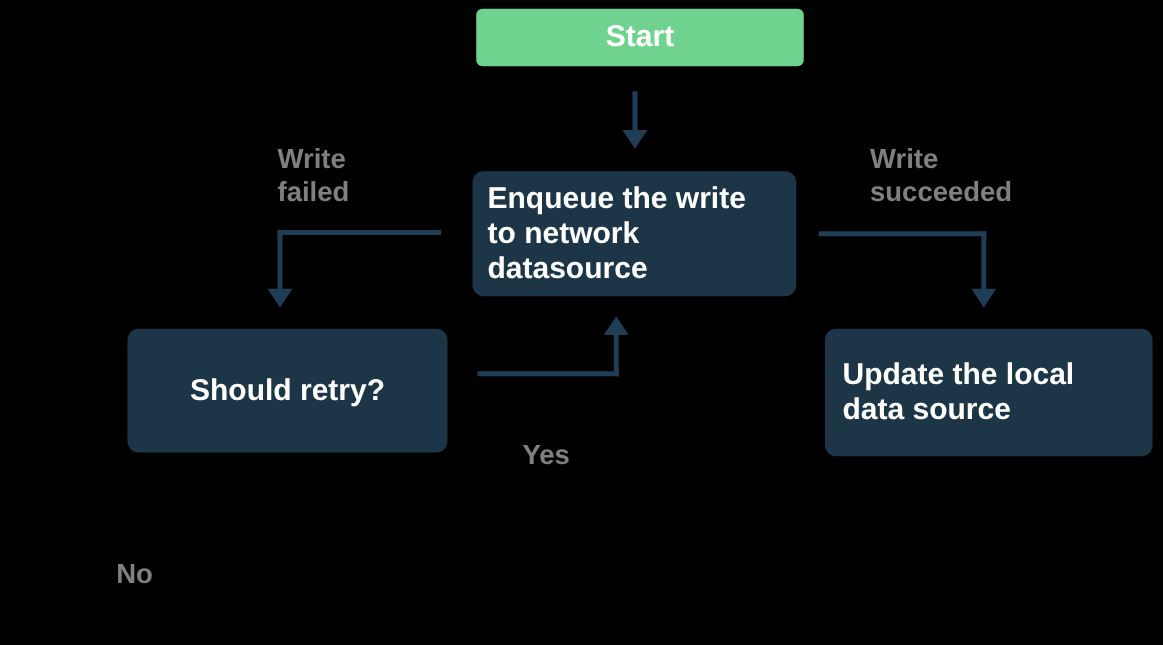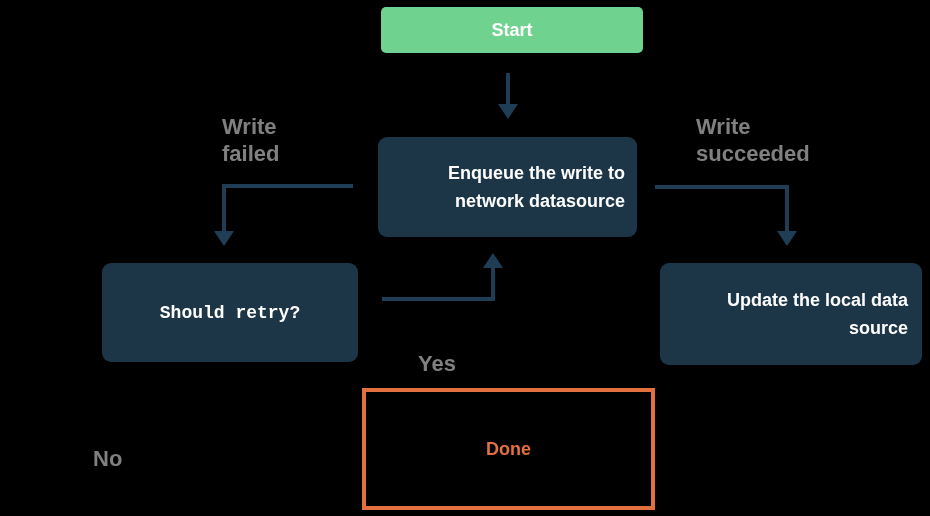--- a/index.html
+++ b/index.html
@@ -14,40 +14,40 @@
     overflow: hidden;
     background: var(--background, #000);
     font-family: "Liberation Sans", sans-serif;
     font-weight: bold;
   }
   .node {
     position: absolute;
     display: flex;
     align-items: center;
     justify-content: center;
-    text-align: right;
+    text-align: left;
     box-sizing: border-box;
     background: var(--node-fill, #1d3647);
     color: var(--node-text, #fff);
-    font-size: 18px;
+    font-size: 24px;
     line-height: 28px;
     border-radius: 9px;
   }
   #node-start {
     left: 381px; top: 7px; width: 262px; height: 46px;
     background: var(--start-fill, #6fd38f);
     color: var(--start-text, #fff);
     border-radius: 5px;
   }
   #node-enqueue {
     left: 378px; top: 137px; width: 259px; height: 100px;
     padding: 16px 12px;
   }
   #node-should-retry {
-    left: 102px; top: 263px; width: 256px; height: 99px; font-family: Liberation Mono, monospace;
+    left: 102px; top: 263px; width: 256px; height: 99px;
   }
   #node-update-local {
     left: 660px; top: 263px; width: 262px; height: 102px;
     padding: 15px 14px;
   }
   #node-done {
     left: 362px; top: 388px; width: 293px; height: 122px;
     background: transparent;
     border: 4px solid var(--done-accent, #e3703f);
     color: var(--done-accent, #e3703f);
@@ -100,21 +100,20 @@
 <div class="canvas">
 
   <div class="node" id="node-start">Start</div>
 
   <div class="node" id="node-enqueue">Enqueue the write to network datasource</div>
 
   <div class="node" id="node-should-retry">Should retry?</div>
 
   <div class="node" id="node-update-local">Update the local data source</div>
 
-  <div class="node" id="node-done">Done</div>
 
   <div class="seg" id="seg-start-v"></div>
   <div class="tri down" id="head-start"></div>
 
   <div class="seg" id="seg-left-h"></div>
   <div class="seg" id="seg-left-v"></div>
   <div class="tri down" id="head-left"></div>
 
   <div class="seg" id="seg-right-h"></div>
   <div class="seg" id="seg-right-v"></div>

